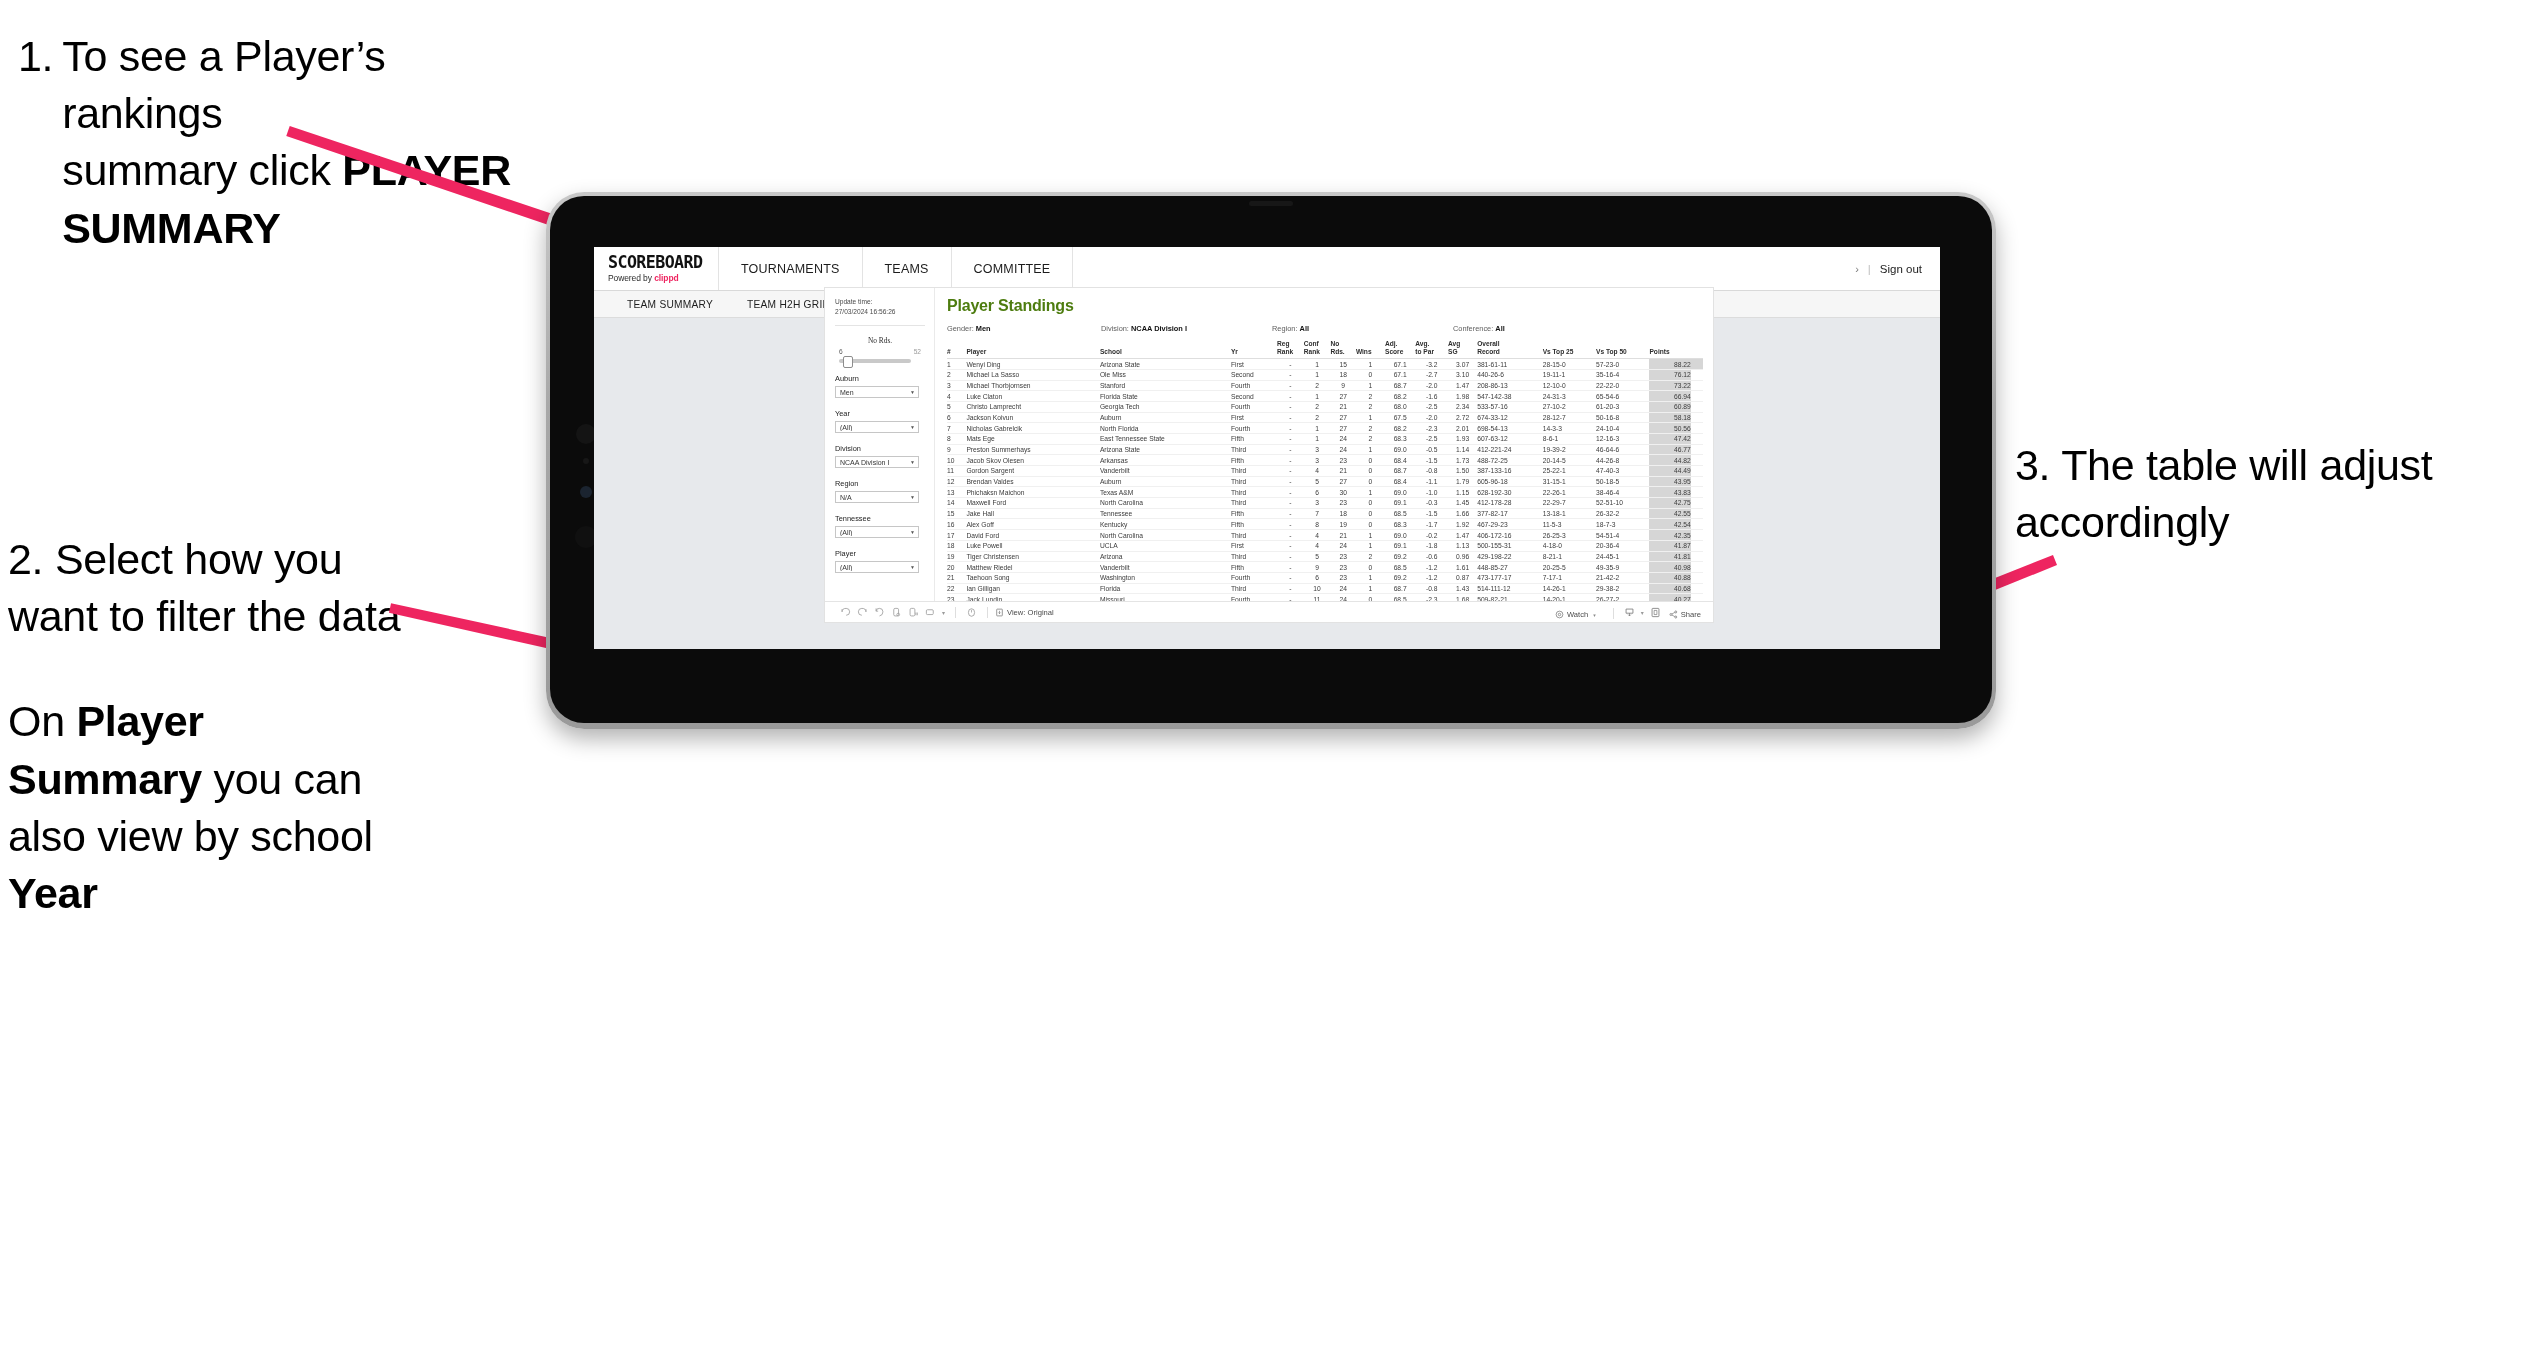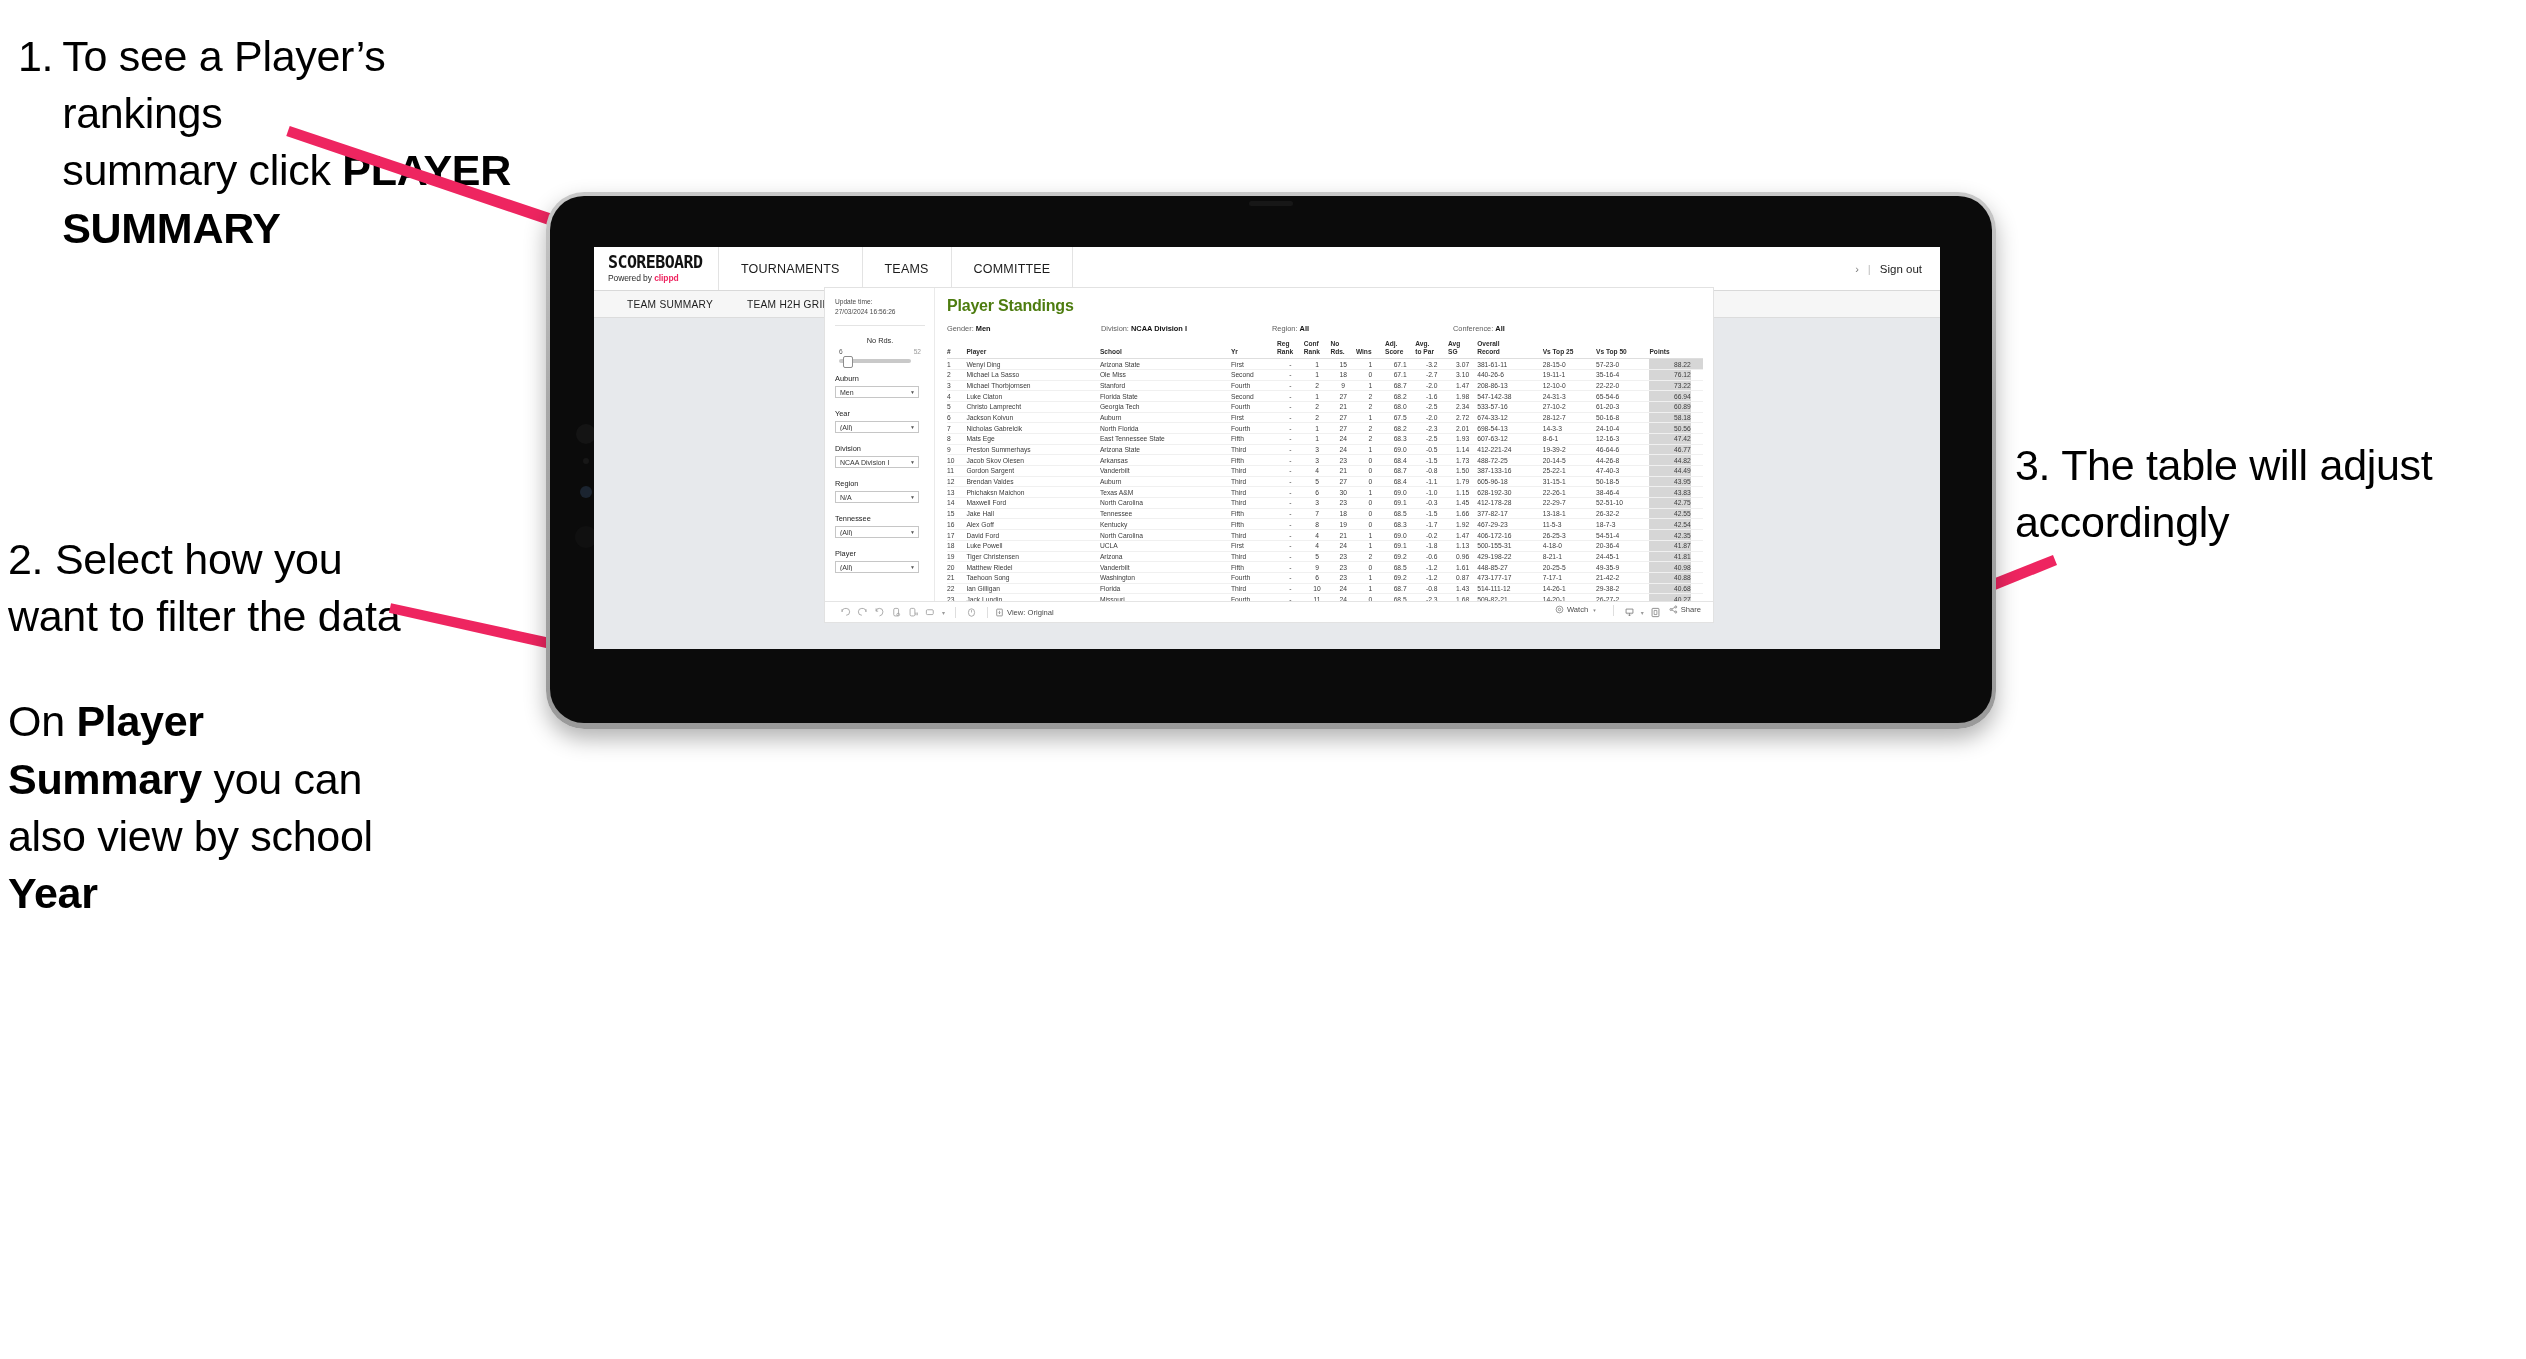--- a/index.html
+++ b/index.html
@@ -115,21 +115,21 @@
   #viz-main{ flex:1; display:flex; overflow:hidden;}
   
   #filters{
     width:110px; box-sizing:border-box;
     padding:9px 9px 0 10px; border-right:1px solid #eaeaea;
     background:#fff;
   }
   .upd{ font-size:6.6px; color:#4a4a4a; line-height:1.45; }
   .fil-div{ height:1px; background:#e4e4e4; margin:9px 0 10px 0;}
   .slider-wrap{ padding:0 4px; }
-  .slider-title{ font-size:7.4px; color:#2b2b2b; text-align:center; font-weight:400; margin-bottom:3px;}
+  .slider-title{ font-size:7.4px; color:#2b2b2b; text-align:center; font-weight:400; margin-bottom:3px;font-family:Liberation Serif, serif;}
   .slider-minmax{ display:flex; justify-content:space-between; font-size:6.6px; color:#5a5a5a; }
   .slider-minmax .mx{ color:#9a9a9a;}
   .slider-track{ position:relative; height:4px; background:#c9c9c9; border-radius:2px; margin-top:4px; margin-right:10px;}
   .slider-knob{ position:absolute; left:0; top:-3px; width:8px; height:10px; background:#fff; border:1px solid #8d8d8d; border-radius:2px;}
   .fil-group{ margin-top:11px;}
   .fil-label{ font-size:7.4px; color:#222; margin-bottom:3px; }
   .fil-select{
     height:12px; border:1px solid #c6c6c6; background:#fff;
     display:flex; align-items:center; justify-content:space-between;
     padding:0 3px 0 4px; box-sizing:border-box; width:84px;
@@ -182,21 +182,21 @@
   #viz-toolbar{
     height:20px; border-top:1px solid #e4e4e4; background:#fff;
     display:flex; align-items:center; padding:0 12px; gap:0;
   }
   .tb-ic{
     width:17px; height:14px; display:flex; align-items:center; justify-content:center;
     color:#9b9b9b; font-size:10px; cursor:pointer;
   }
   .tb-sep{ width:1px; height:11px; background:#dedede; margin:0 7px;}
   .tb-txt{ font-size:7.6px; color:#4a4a4a; display:flex; align-items:center; gap:3px; cursor:pointer;}
-  .tb-right{ margin-left:auto; display:flex; align-items:flex-start; gap:0;}
+  .tb-right{ margin-left:auto; display:flex; align-items:flex-end; gap:0;}
   .tb-caret{ font-size:5px; color:#8a8a8a; margin-left:2px;}
   svg.ic{ display:block; }
 </style>
 </head>
 <body>
 
 <div class="annot" id="annot-1">
   <div style="display:flex;">
     <span class="num">1.</span>
     <span class="body">

